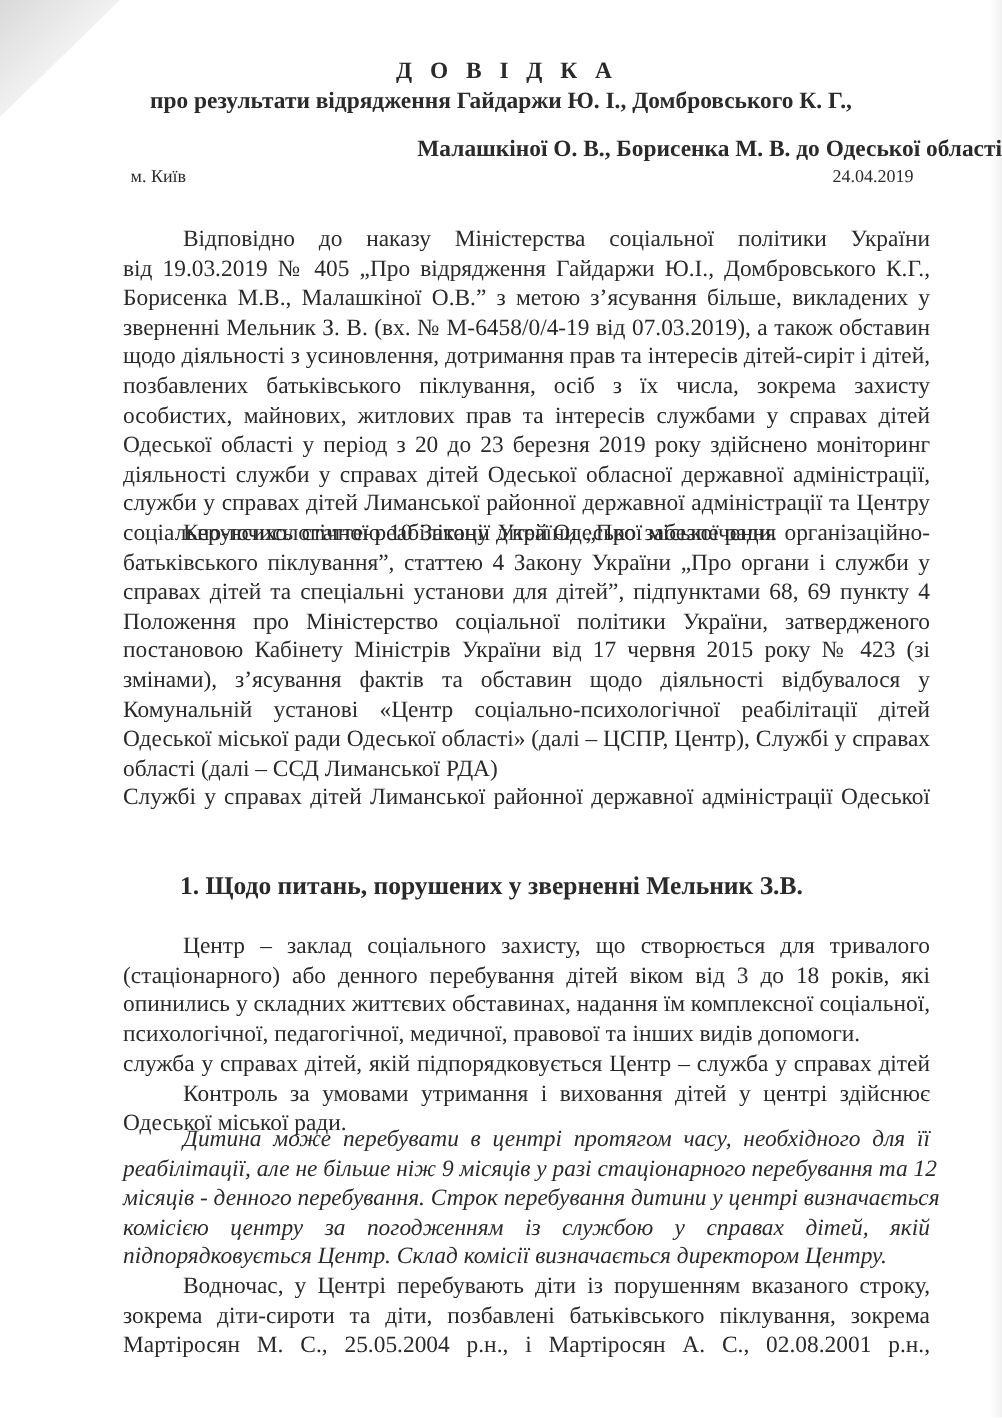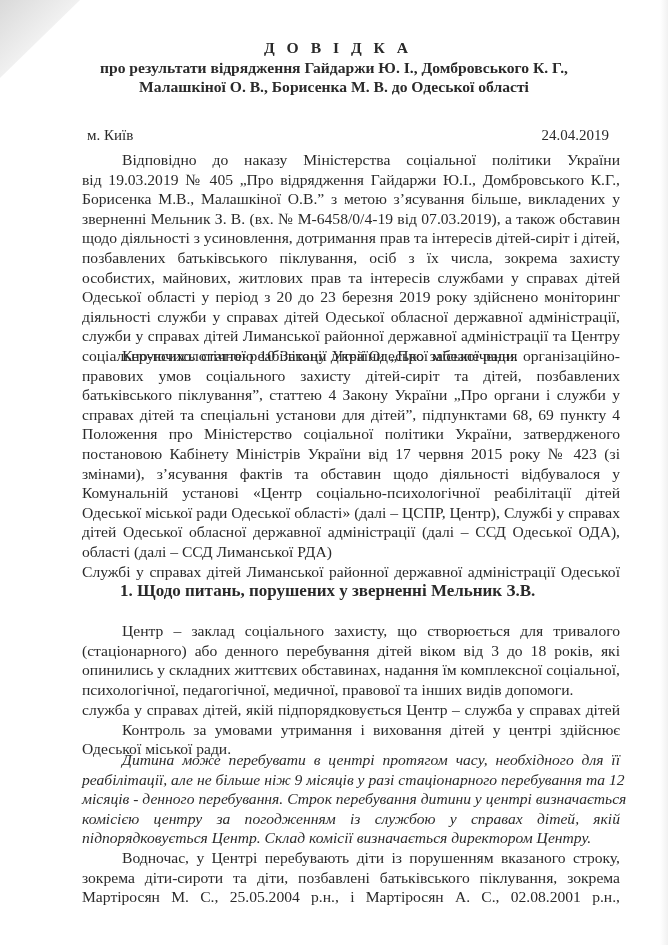--- a/index.html
+++ b/index.html
@@ -37,26 +37,26 @@
       left: 0;
       width: 668px;
       text-align: center;
       font-weight: bold;
       font-size: 15.6px;
       line-height: 19.5px;
       white-space: nowrap;
     }
     .title-main { top: 38px; letter-spacing: 4px; padding-left: 4px; }
     .title-sub1 { top: 58px; }
-    .title-sub2 { top: 77px; }
+    .title-sub2 { top: 90px; text-align: right; }
 
     .meta {
       position: absolute;
-      top: 126px;
-      font-size: 15px;
+      top: 108px;
+      font-size: 12px;
       line-height: 19.5px;
       white-space: nowrap;
     }
     .meta-city { left: 87px; }
     .meta-date { right: 59px; }
 
     .para {
       position: absolute;
       left: 82px;
       width: 538px;
@@ -107,29 +107,27 @@
   <span class="line">позбавлених батьківського піклування, осіб з їх числа, зокрема захисту</span>
   <span class="line">особистих, майнових, житлових прав та інтересів службами у справах дітей</span>
   <span class="line">Одеської області у період з 20 до 23 березня 2019 року здійснено моніторинг</span>
   <span class="line">діяльності служби у справах дітей Одеської обласної державної адміністрації,</span>
   <span class="line">служби у справах дітей Лиманської районної державної адміністрації та Центру</span>
   <span class="line last">соціально-психологічної реабілітації дітей Одеської міської ради.</span>
 </div>
 
 <div class="para" style="top:346px;">
   <span class="line first">Керуючись статтею 10 Закону України „Про забезпечення організаційно-</span>
-  <span class="line">правових умов соціального захисту дітей-сиріт та дітей, позбавлених</span>
   <span class="line">батьківського піклування”, статтею 4 Закону України „Про органи і служби у</span>
   <span class="line">справах дітей та спеціальні установи для дітей”, підпунктами 68, 69 пункту 4</span>
   <span class="line">Положення про Міністерство соціальної політики України, затвердженого</span>
   <span class="line">постановою Кабінету Міністрів України від 17 червня 2015 року № 423 (зі</span>
   <span class="line">змінами), з’ясування фактів та обставин щодо діяльності відбувалося у</span>
   <span class="line">Комунальній установі «Центр соціально-психологічної реабілітації дітей</span>
   <span class="line">Одеської міської ради Одеської області» (далі – ЦСПР, Центр), Службі у справах</span>
-  <span class="line">дітей Одеської обласної державної адміністрації (далі – ССД Одеської ОДА),</span>
   <span class="line last">області (далі – ССД Лиманської РДА)</span>
   <span class="line">Службі у справах дітей Лиманської районної державної адміністрації Одеської</span>
 </div>
 
 <div class="section-heading">1.  Щодо питань, порушених у зверненні Мельник З.В.</div>
 
 <div class="para" style="top:621px;">
   <span class="line first">Центр – заклад соціального захисту, що створюється для тривалого</span>
   <span class="line">(стаціонарного) або  денного  перебування дітей віком від 3 до 18 років, які</span>
   <span class="line">опинились у складних життєвих обставинах, надання їм комплексної  соціальної,</span>

